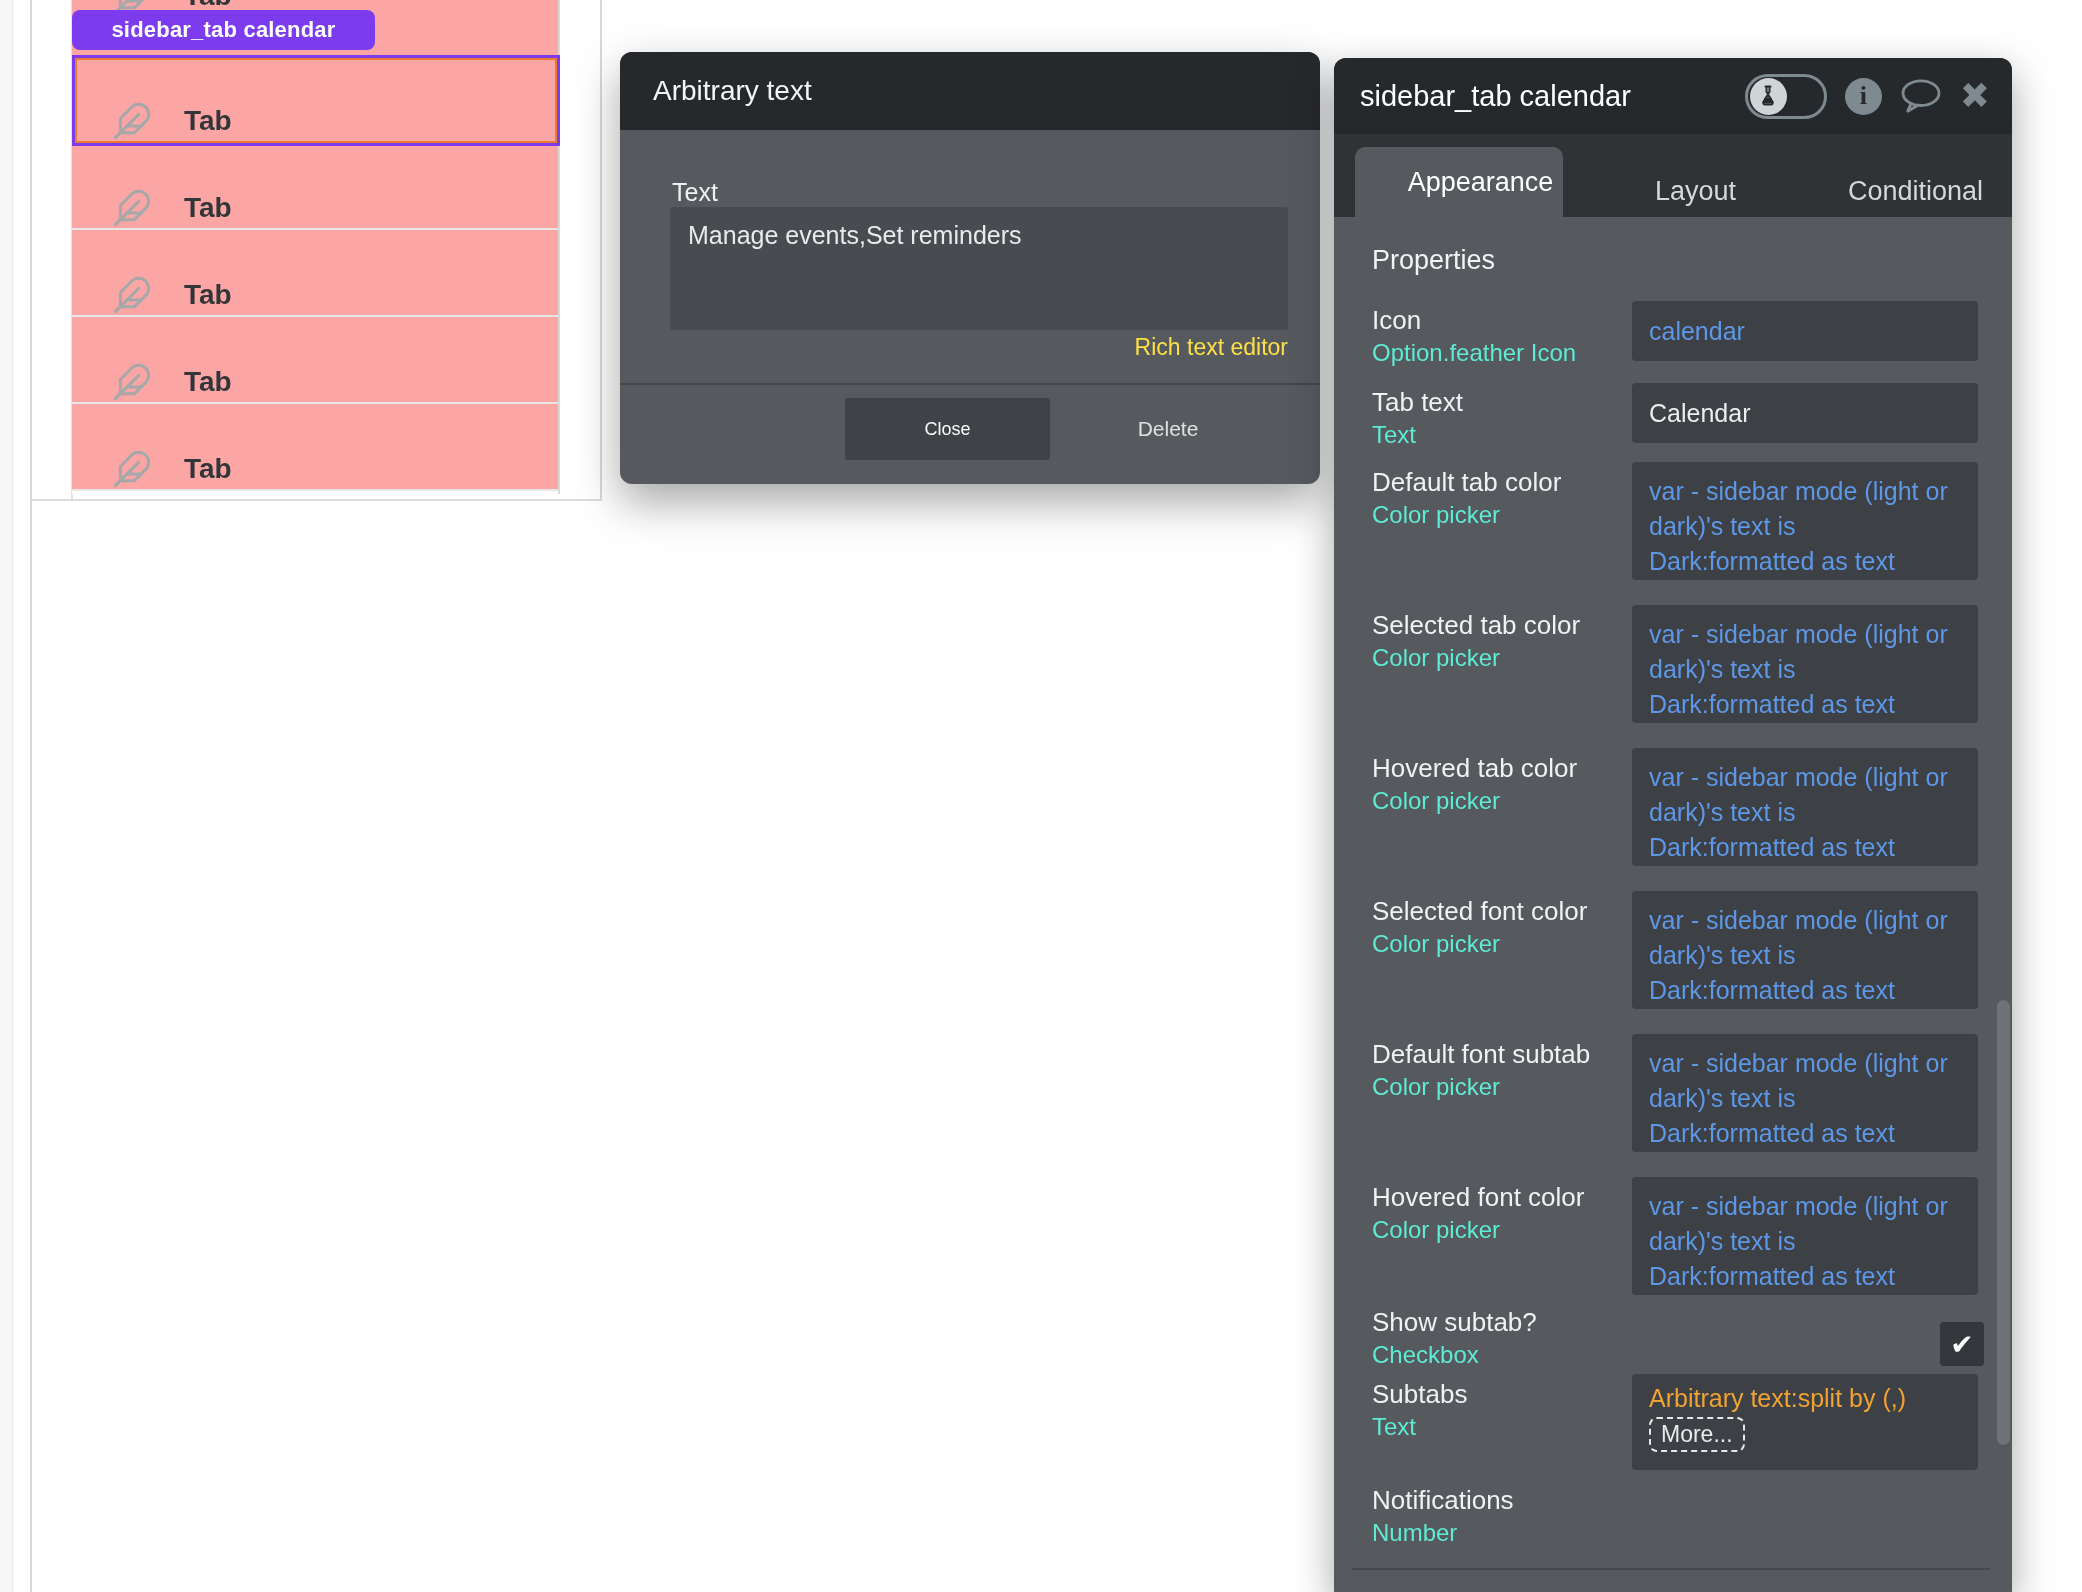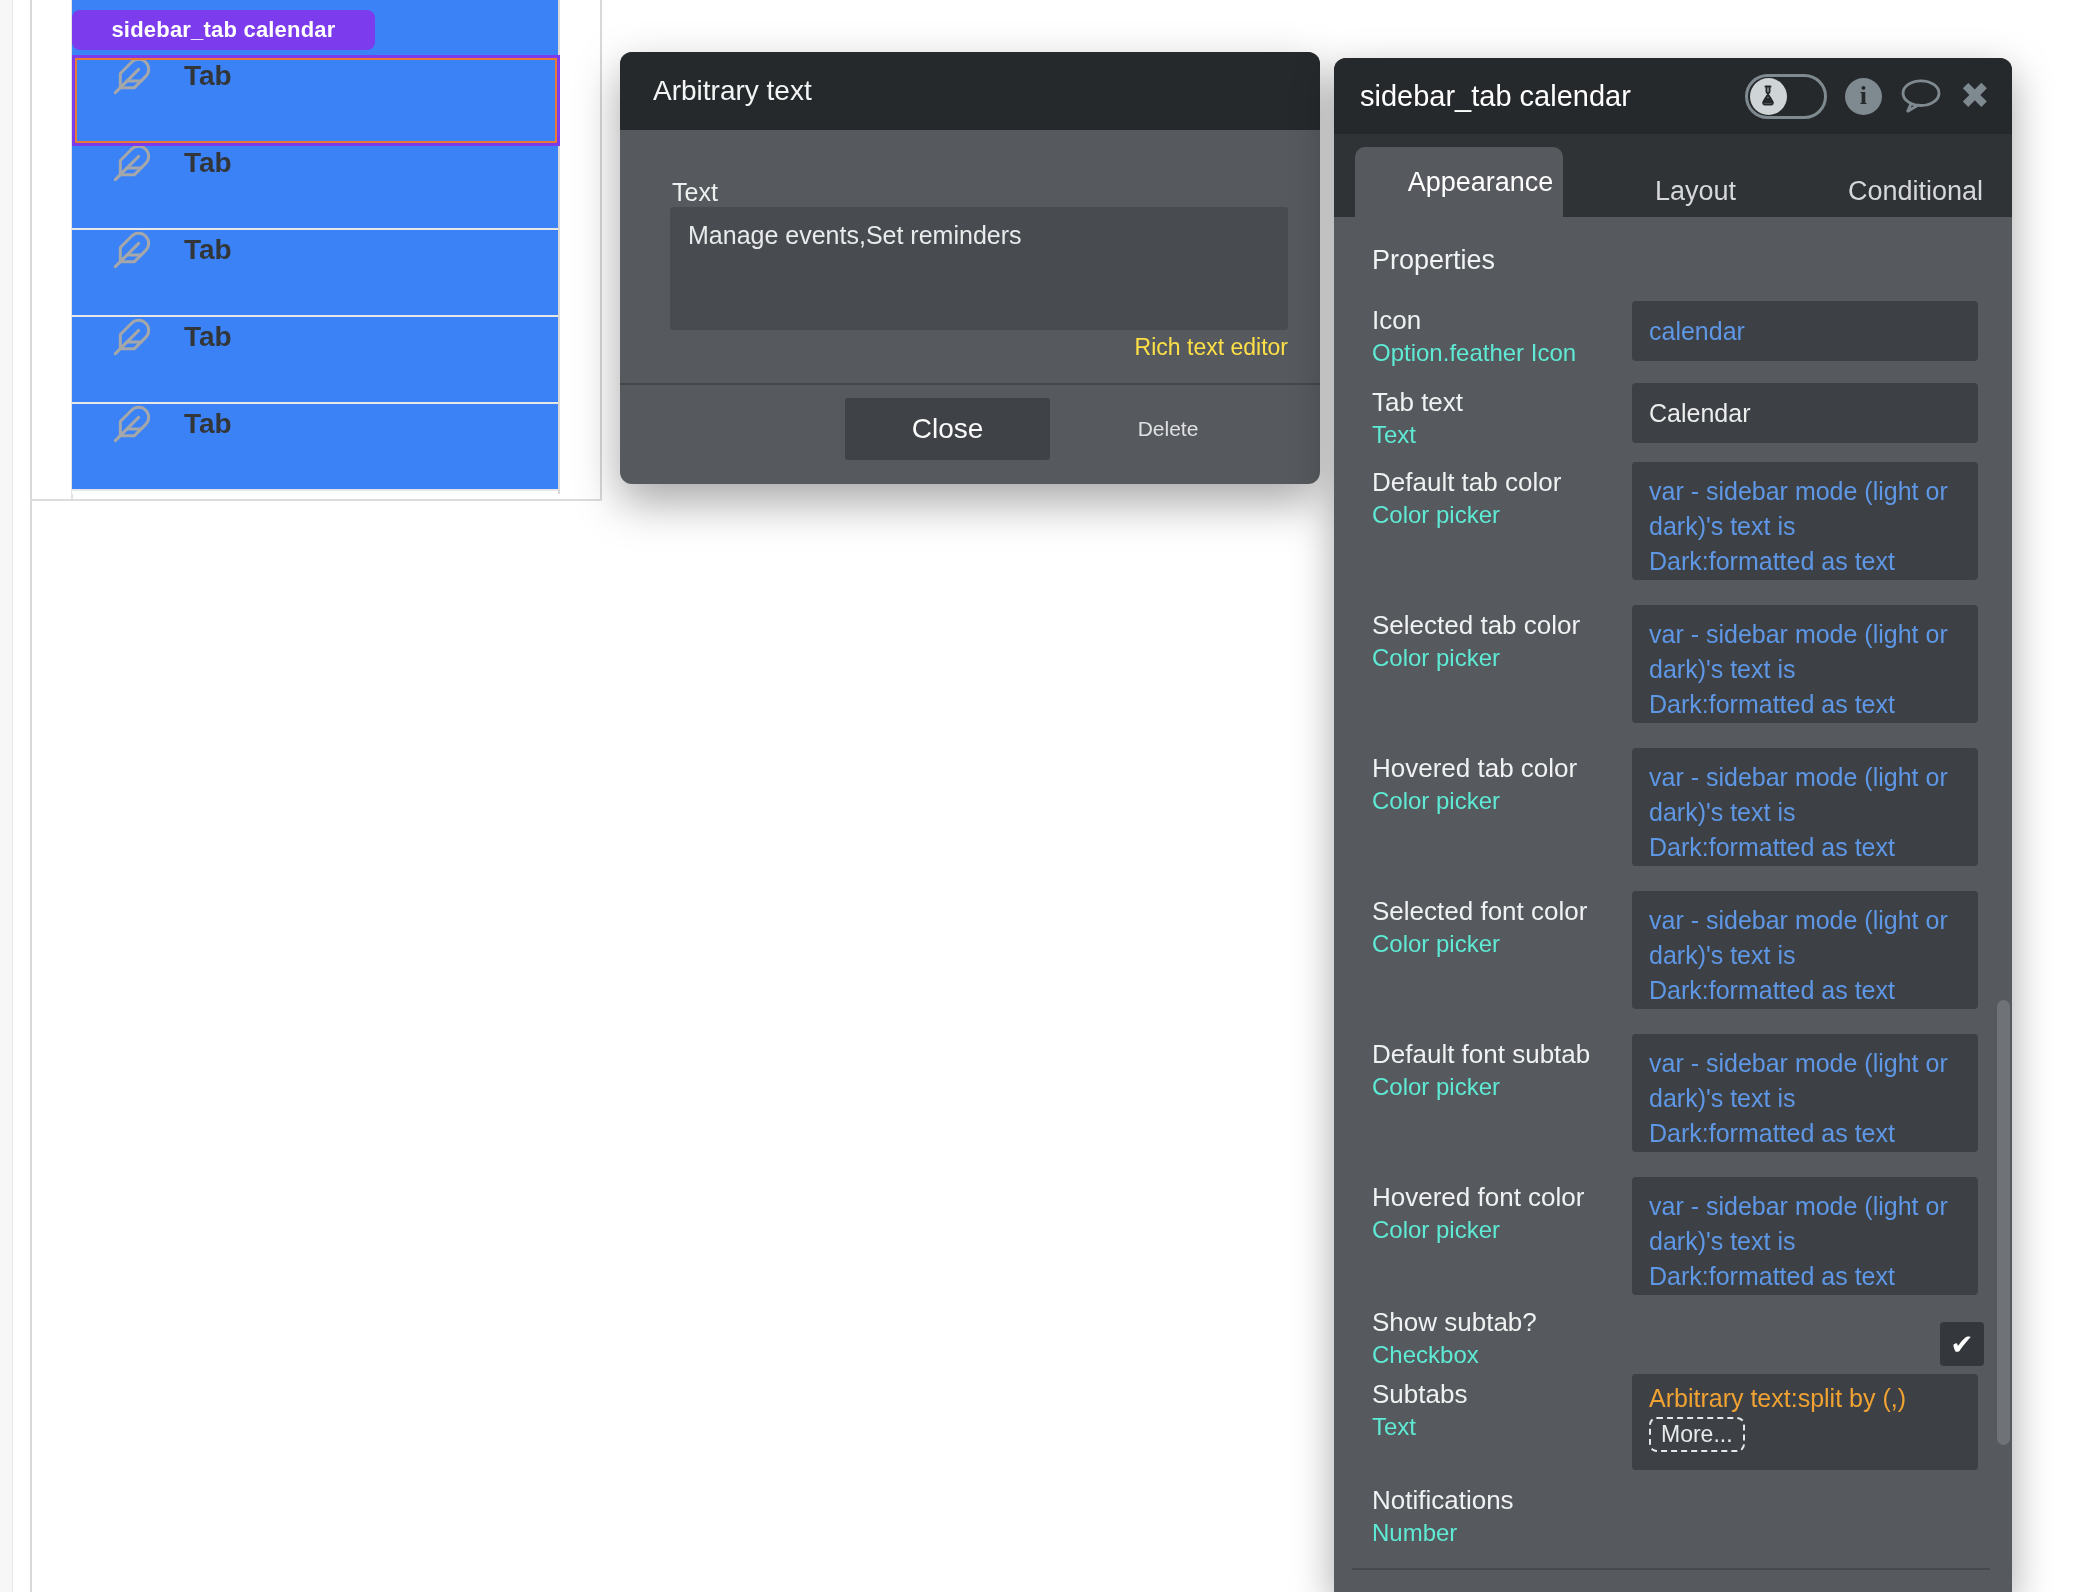--- a/index.html
+++ b/index.html
@@ -8,21 +8,21 @@
     position:relative; width:2082px; height:1592px; overflow:hidden;
     font-family:"Liberation Sans","DejaVu Sans",sans-serif; background:#ffffff;
   }
   
   .gutter { position:absolute; left:0; top:0; width:13px; height:1592px; background:#f7f7f7; border-right:1px solid #e9e9e9; }
   .vline-a { position:absolute; left:30px; top:0; width:2px; height:1592px; background:#d8d8d8; }
   .vline-b { position:absolute; left:71px; top:0; width:2px; height:499px; background:#e3e3e3; }
   .vline-c { position:absolute; left:600px; top:0; width:2px; height:499px; background:#d8d8d8; }
   .hline-bottom { position:absolute; left:30px; top:499px; width:572px; height:2px; background:#dcdcdc; }
   .tab-list { position:absolute; left:72px; top:0; width:488px; height:494px; background:#ffffff; border-right:2px solid #d9d9d9; }
-  .tab-row { position:relative; width:100%; height:87px; border-bottom:2px solid #e7e7e7; background:#3b82f6; display:flex; align-items:flex-start; }
+  .tab-row { position:relative; width:100%; height:87px; border-bottom:2px solid #e7e7e7; background:#fca5a5; display:flex; align-items:flex-end; }
   .tab-row.partial { height:56px; overflow:hidden; border-bottom:none; }
   .tab-row.partial .row-inner { transform:translateY(-40px); }
   .row-inner { display:flex; align-items:center; width:100%; }
   .feather { width:40px; height:40px; margin-left:40px; flex:0 0 auto; }
   .tab-label { font-size:28px; font-weight:700; color:#333639; margin-left:32px; }
   .selection-box { position:absolute; left:72px; top:55px; width:488px; height:91px; border:3px solid #7c3bec; z-index:5; pointer-events:none; }
   .selection-box::after { content:""; position:absolute; inset:0; border:2px solid #ea7a32; }
   .element-badge {
     position:absolute; left:72px; top:10px; width:303px; height:40px; z-index:6;
     background:#7c3bec; border-radius:8px; color:#ffffff; font-size:22px; font-weight:700;
@@ -41,21 +41,21 @@
   .modal-field-label { position:absolute; left:52px; top:163px; color:#eef0f0; font-size:25px; }
   .modal-input {
     position:absolute; left:50px; top:155px; width:618px; height:123px;
     background:#484b4f; border-radius:3px; padding:14px 18px; color:#e9eaeb; font-size:25px;
   }
   .modal-field-label { top:126px; }
   .rich-hint { position:absolute; right:32px; top:282px; color:#fde047; font-size:23px; }
   .modal-divider { position:absolute; left:0; top:331px; width:100%; height:2px; background:#44474a; }
   .close-btn {
     position:absolute; left:225px; top:346px; width:205px; height:62px;
-    background:#3f4246; border:none; border-radius:3px; color:#fafafa; font-size:28px;
+    background:#3f4246; border:none; border-radius:3px; color:#fafafa; font-size:18px;
     font-family:inherit; cursor:pointer;
   }
   .delete-btn {
     position:absolute; left:488px; top:346px; width:120px; height:62px;
     background:transparent; border:none; color:#dfe0e1; font-size:21px; font-family:inherit; cursor:pointer;
   }
   
   .inspector {
     position:absolute; left:1334px; top:58px; width:678px; height:1534px;
     background:#56595d; border-radius:12px 12px 0 0; box-shadow:0 14px 40px rgba(0,0,0,.35);

